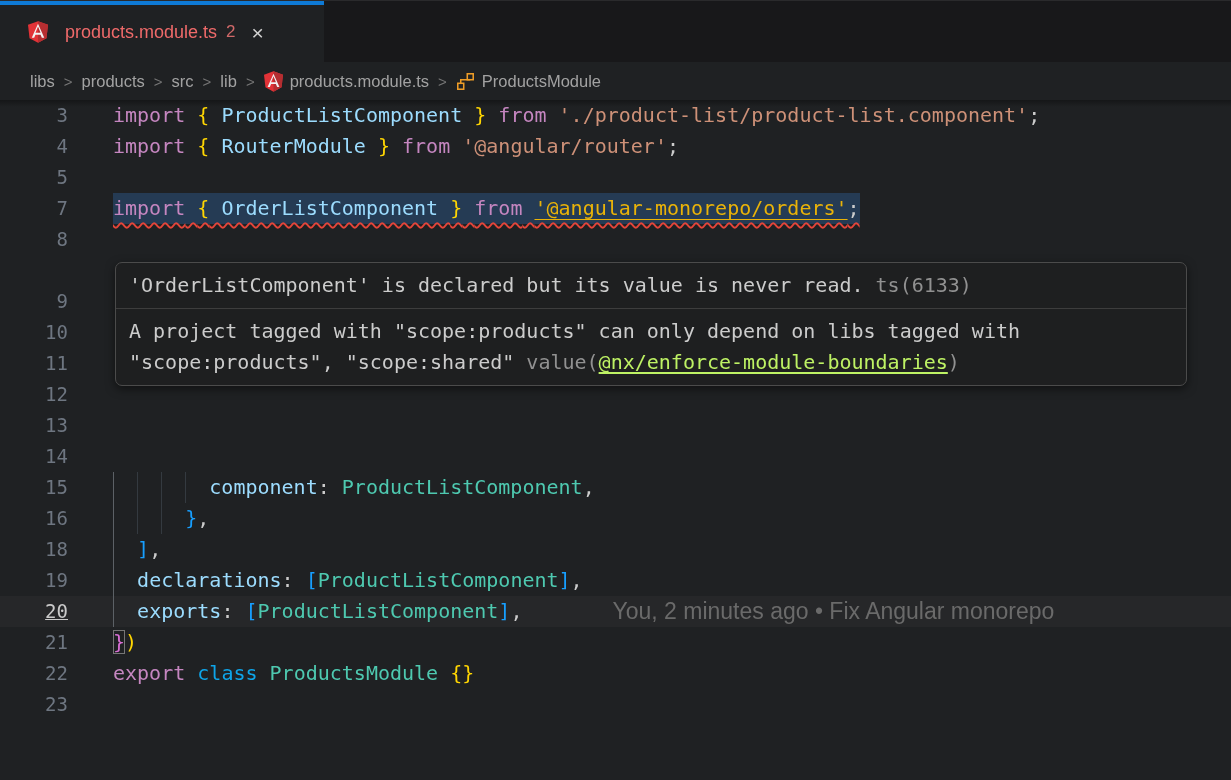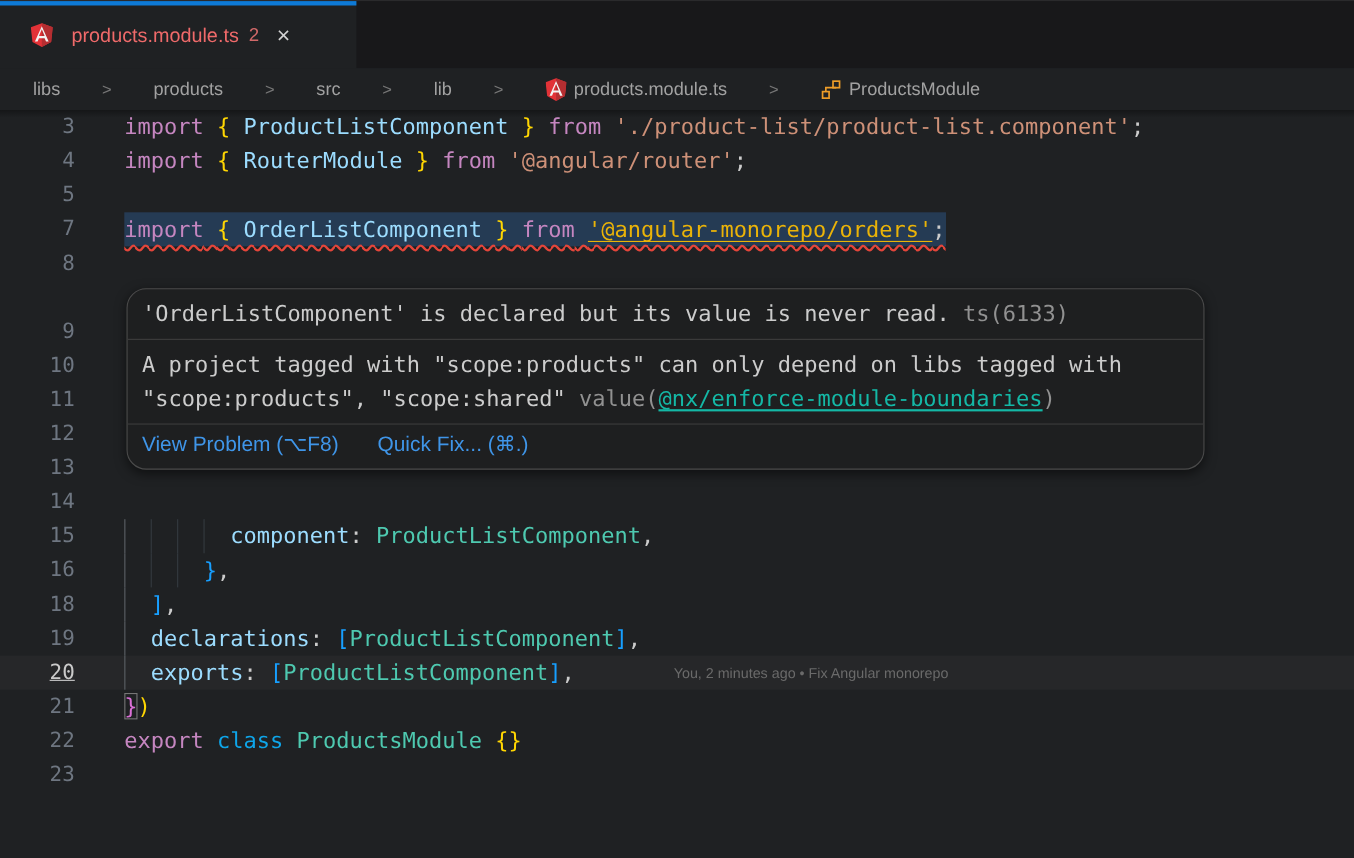--- a/index.html
+++ b/index.html
@@ -13,21 +13,21 @@
   .tab { position:absolute; left:0; top:0; width:324px; height:62px;
          background:#1f2123; display:flex; align-items:center; padding:0 14px 0 28px; cursor:pointer; }
   .tab-accent { position:absolute; left:0; top:0; width:324px; height:4px; background:#0e7ad6; }
   .tab-title { color:#ef6a6a; font-size:18px; margin-left:10px; white-space:pre; }
   .tab-badge { color:#d16969; font-size:17px; margin-left:9px; }
   .tab-close { color:#d2d2d2; font-size:21px; margin-left:16px; line-height:1; cursor:pointer; }
 
   
   .breadcrumbs { position:absolute; left:0; top:62px; width:1231px; height:38px;
                  background:#1f2123; display:flex; align-items:center; padding-left:30px;
-                 font-size:16.5px; color:#a2a2a2;gap:29px; }
+                 font-size:16.5px; color:#a2a2a2; }
   .bc-item { display:flex; align-items:center; cursor:pointer; }
   .bc-sep { color:#767676; margin:0 9px; font-size:15px; }
   .bc-icon { margin-right:7px; display:flex; align-items:center; }
 
   
   .editor { position:absolute; left:0; top:100px; width:1231px; height:680px; background:#1f2123; }
   .scroll-shadow { position:absolute; left:0; top:0; width:1231px; height:7px;
                    background:linear-gradient(#00000055,#00000000); pointer-events:none; }
   .row { position:relative; height:31px; line-height:31px; white-space:pre; }
   .row.cur { background:rgba(255,255,255,0.03); }
@@ -48,30 +48,30 @@
   .tk.b1  { color:#ffd602; }
   .tk.b2  { color:#da70d6; }
   .tk.b3  { color:#179fff; }
   .tk.pun { color:#cccccc; }
   .tk.strlnk { color:#eab308; text-decoration:underline; text-decoration-thickness:1px;
                text-underline-offset:4px; text-decoration-skip-ink:none; }
   .tk.box { outline:1px solid #767676; outline-offset:-1px; }
   .code.sel { background:#253b54; }
   .code.sq  { text-decoration:underline wavy #e4453a 1.5px; text-underline-offset:7px;
               text-decoration-skip-ink:none; }
-  .blame { color:#6a6a6a; font-size:13px; margin-left:90px; }
+  .blame { color:#6a6a6a; font-size:23px; margin-left:90px; }
 
   
-  .hover { position:absolute; left:115px; top:162px; width:980px; background:#1e1f20;
-           border:1px solid #4b4b4b; border-radius:18px; overflow:hidden; z-index:10;
+  .hover { position:absolute; left:115px; top:162px; width:1072px; background:#1e1f20;
+           border:1px solid #4b4b4b; border-radius:7px; overflow:hidden; z-index:10;
            box-shadow:0 3px 10px rgba(0,0,0,0.5); }
   .hv-sec { padding:7px 13px; font-size:20px; line-height:31px; color:#cccccc; border-top:1px solid #3d3d3d; }
   .hv-sec:first-child { border-top:none; }
   .hv-src { color:#919191; }
-  .hv-link { color:#14b8a6; text-decoration:underline; text-underline-offset:3px; cursor:pointer; }
+  .hv-link { color:#bef264; text-decoration:underline; text-underline-offset:3px; cursor:pointer; }
   .hv-kw { color:#569cd6; }
   .hv-path { color:#ce9178; }
   .hv-actions { padding:6px 13px 8px 13px; border-top:1px solid #3d3d3d;
                 font-size:19px; line-height:26px; }
   .hv-action { color:#3f95e8; cursor:pointer; margin-right:30px; }
 </style>
 </head>
 <body>
 
 <div class="tabbar">
@@ -156,18 +156,14 @@
     </div>
 
   <div class="hover">
     <div class="hv-sec mono">
       <span>'OrderListComponent' is declared but its value is never read.</span><span class="hv-src"> ts(6133)</span>
     </div>
     <div class="hv-sec mono">
       <span>A project tagged with "scope:products" can only depend on libs tagged with</span><br>
       <span>"scope:products", "scope:shared" </span><span class="hv-src">value(</span><span class="hv-link">@nx/enforce-module-boundaries</span><span class="hv-src">)</span>
     </div>
-    <div class="hv-actions">
-      <span class="hv-action">View Problem (⌥F8)</span>
-      <span class="hv-action">Quick Fix... (⌘.)</span>
-    </div>
   </div>
 </div>
 
 </body></html>

